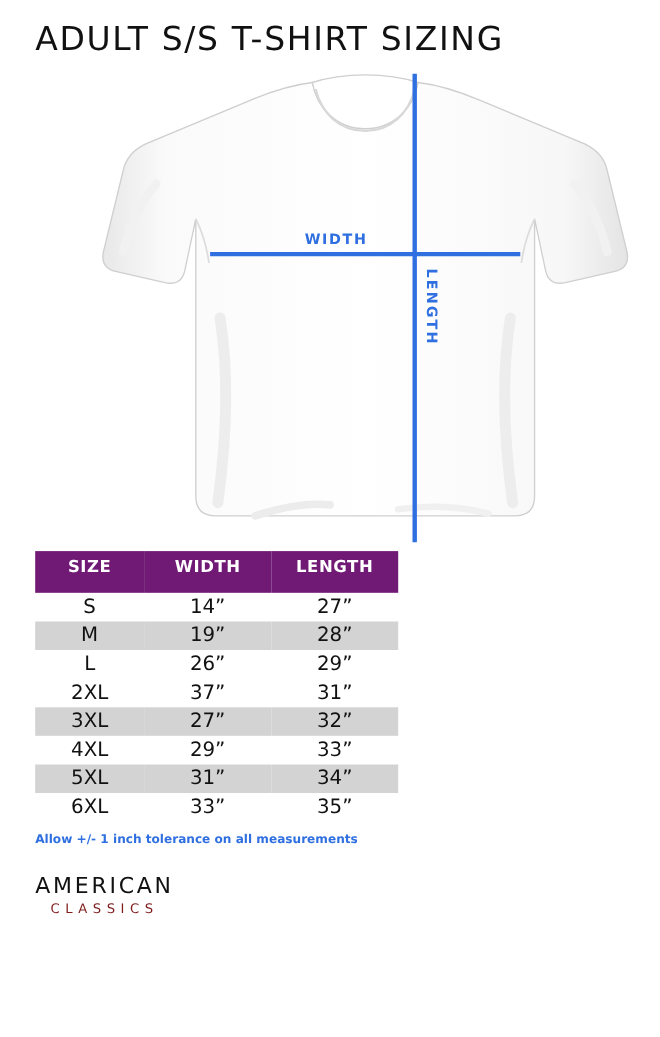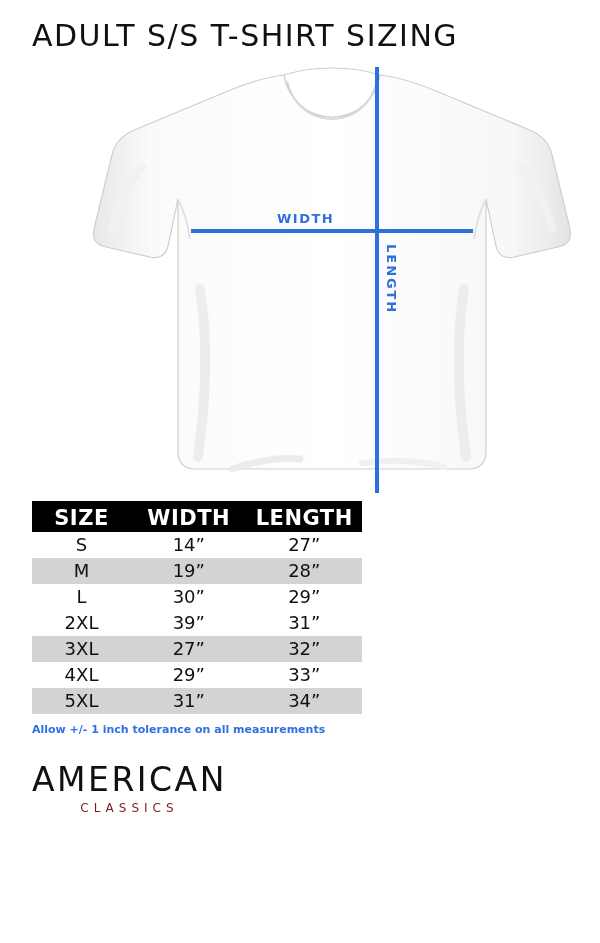--- a/index.html
+++ b/index.html
@@ -75,26 +75,26 @@
   .table-wrap {
     width: 330px;
     margin-top: 2px;
   }
   table.size-table {
     border-collapse: collapse;
     width: 100%;
     font-family: "DejaVu Sans", sans-serif;
   }
   table.size-table th {
-    background: #000000;
+    background: #701a75;
     color: #ffffff;
-    font-size: 21px;
+    font-size: 15px;
     font-weight: bold;
     letter-spacing: 0.5px;
-    padding: 5px 0 2px 0;
+    padding: 5px 0 15px 0;
     text-align: center;
   }
   table.size-table th.col-size { width: 30%; }
   table.size-table th.col-width { width: 35%; }
   table.size-table th.col-length { width: 35%; }
 
   table.size-table td {
     text-align: center;
     font-size: 18px;
     padding: 2px 0 3px 0;
@@ -112,21 +112,21 @@
     text-align: center;
     font-family: "DejaVu Sans", sans-serif;
   }
 
   
   .brand {
     margin-top: 24px;
     text-align: center;
   }
   .brand-main {
-    font-size: 33px;
+    font-size: 20px;
     letter-spacing: 2.5px;
     color: #111;
     font-family: "DejaVu Sans", sans-serif;
   }
   .brand-sub {
     font-size: 12px;
     letter-spacing: 5px;
     color: #7f1d1d;
     margin-top: 2px;
     font-family: "DejaVu Sans", sans-serif;
@@ -213,43 +213,48 @@
           <td>14”</td>
           <td>27”</td>
         </tr>
         <tr class="row-even">
           <td>M</td>
           <td>19”</td>
           <td>28”</td>
         </tr>
         <tr class="row-odd">
           <td>L</td>
-          <td>30”</td>
+          <td>26”</td>
           <td>29”</td>
         </tr>
         <tr class="row-odd">
           <td>2XL</td>
-          <td>39”</td>
+          <td>37”</td>
           <td>31”</td>
         </tr>
         <tr class="row-even">
           <td>3XL</td>
           <td>27”</td>
           <td>32”</td>
         </tr>
         <tr class="row-odd">
           <td>4XL</td>
           <td>29”</td>
           <td>33”</td>
         </tr>
         <tr class="row-even">
           <td>5XL</td>
           <td>31”</td>
           <td>34”</td>
         </tr>
+        <tr class="row-odd">
+          <td>6XL</td>
+          <td>33”</td>
+          <td>35”</td>
+        </tr>
       </tbody>
     </table>
   </div>
 
   <div class="tolerance">Allow +/- 1 inch tolerance on all measurements</div>
 
   <div class="brand">
     <div class="brand-main">AMERICAN</div>
     <div class="brand-sub">CLASSICS</div>
   </div>

